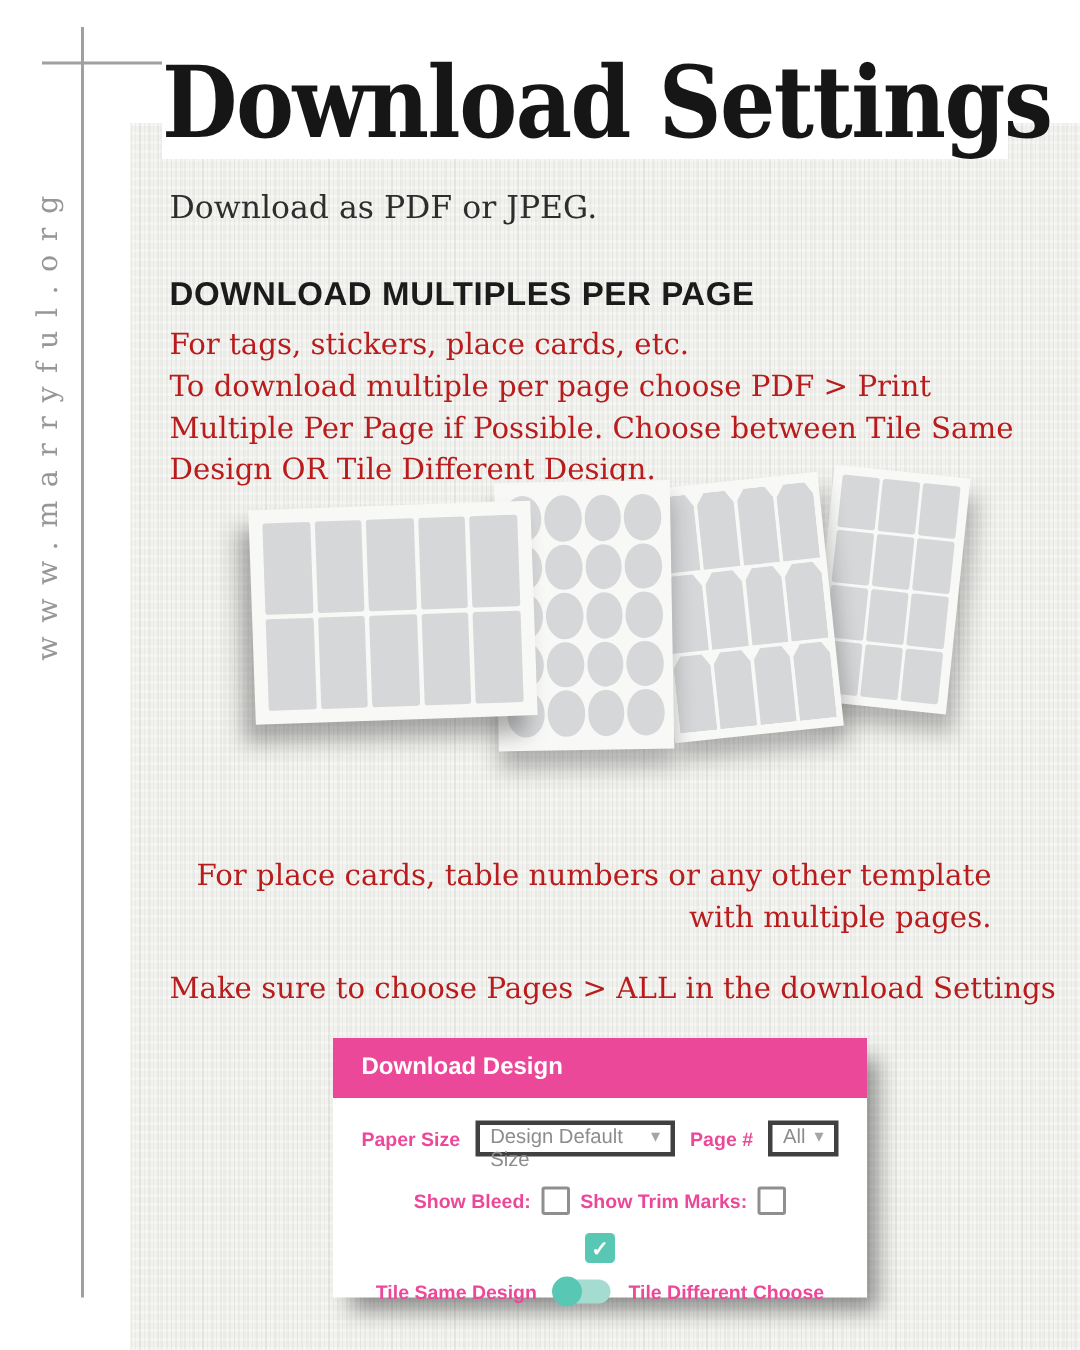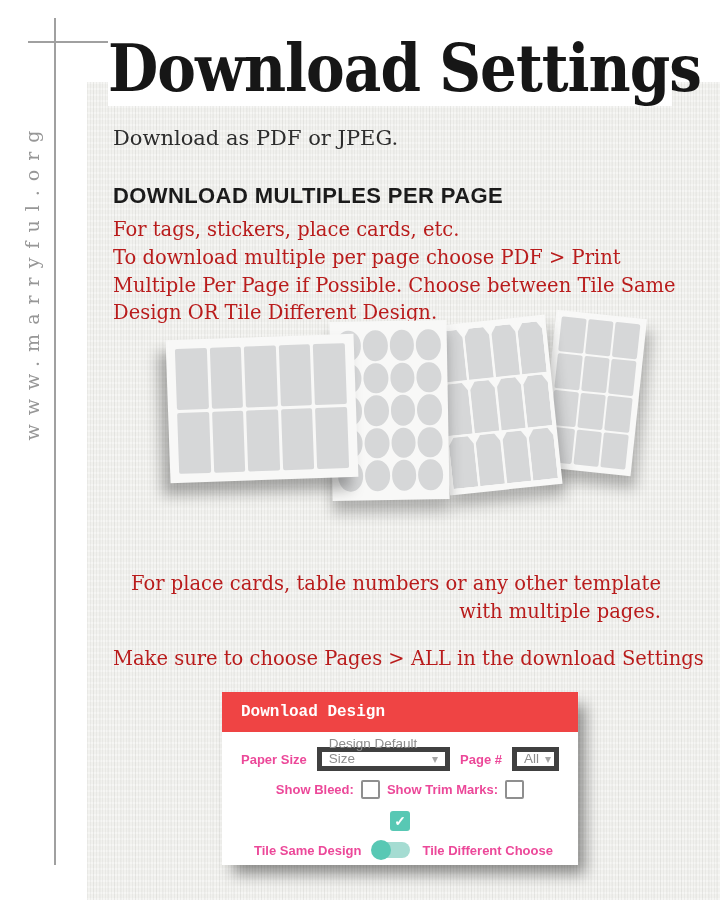--- a/index.html
+++ b/index.html
@@ -86,40 +86,40 @@
     z-index:5;
   }
   .dialog-header {
     height:40px; background:#27567d; color:#ffffff;
     font-size:16px; font-weight:bold; line-height:40px; padding-left:19px;
   }
   .dlg-row { display:flex; align-items:center; }
   .dlg-label { font-size:13px; font-weight:bold; color:#ec4899; white-space:nowrap; }
   .row-1 { margin-top:15px; padding:0 19px; gap:10px; }
   .select {
-    height:24px; border:5px solid #404040; background:#fff;
-    display:flex; align-items:flex-end; justify-content:space-between;
+    height:24px; border:3px solid #404040; background:#fff;
+    display:flex; align-items:flex-start; justify-content:space-between;
     padding:0 7px; font-size:13.5px; color:#8d8d8d; cursor:pointer;
   }
   .select.wide { width:147px; }
   .select.narrow { width:47px; }
   .caret { font-size:12px; color:#a5a5a5; margin-left:6px; }
-  .row-2 { margin-top:9px; justify-content:center; gap:7px; }
+  .row-2 { margin-top:20px; justify-content:center; gap:7px; }
   .checkbox {
     width:19px; height:19px; border:2px solid #8f8f8f; border-radius:2px;
     background:#fff; cursor:pointer;
   }
   .row-3 { margin-top:12px; justify-content:center; gap:9px; }
   .checkbox.checked {
     border:none; background:#58c8b4; color:#ffffff;
     display:flex; align-items:center; justify-content:center;
     font-size:14px; font-weight:bold; border-radius:3px;
     width:20px; height:20px;
   }
-  .row-4 { margin-top:11px; gap:12px;padding-left:32px; }
+  .row-4 { margin-top:11px; justify-content:center; gap:12px; }
   .toggle { position:relative; width:37px; height:16px; border-radius:8px; background:#a5dcd2; cursor:pointer; }
   .toggle-knob {
     position:absolute; left:-2px; top:-2px; width:20px; height:20px;
     border-radius:50%; background:#58c8b4;
   }
 </style>
 </head>
 <body>
 
 <div class="page">
@@ -199,21 +199,21 @@
       <div class="cell rect"></div>
       <div class="cell rect"></div>
       <div class="cell rect"></div>
       <div class="cell rect"></div>
     </div>
 
   <p class="body-text" id="body-2a">For place cards, table numbers or any other template with multiple pages.</p>
   <p class="body-text" id="body-2b">Make sure to choose Pages &gt; ALL in the download Settings</p>
 
   <div class="dialog">
-    <div class="dialog-header" style="background: #ef4444; font-family: Liberation Mono, monospace;">Download Design</div>
+    <div class="dialog-header" style="background: #ec4899;">Download Design</div>
 
     <div class="dlg-row row-1">
       <span class="dlg-label">Paper Size</span>
       <div class="select wide">
         <span>Design Default Size</span>
         <span class="caret">▾</span>
       </div>
       <span class="dlg-label">Page #</span>
       <div class="select narrow">
         <span>All</span>

